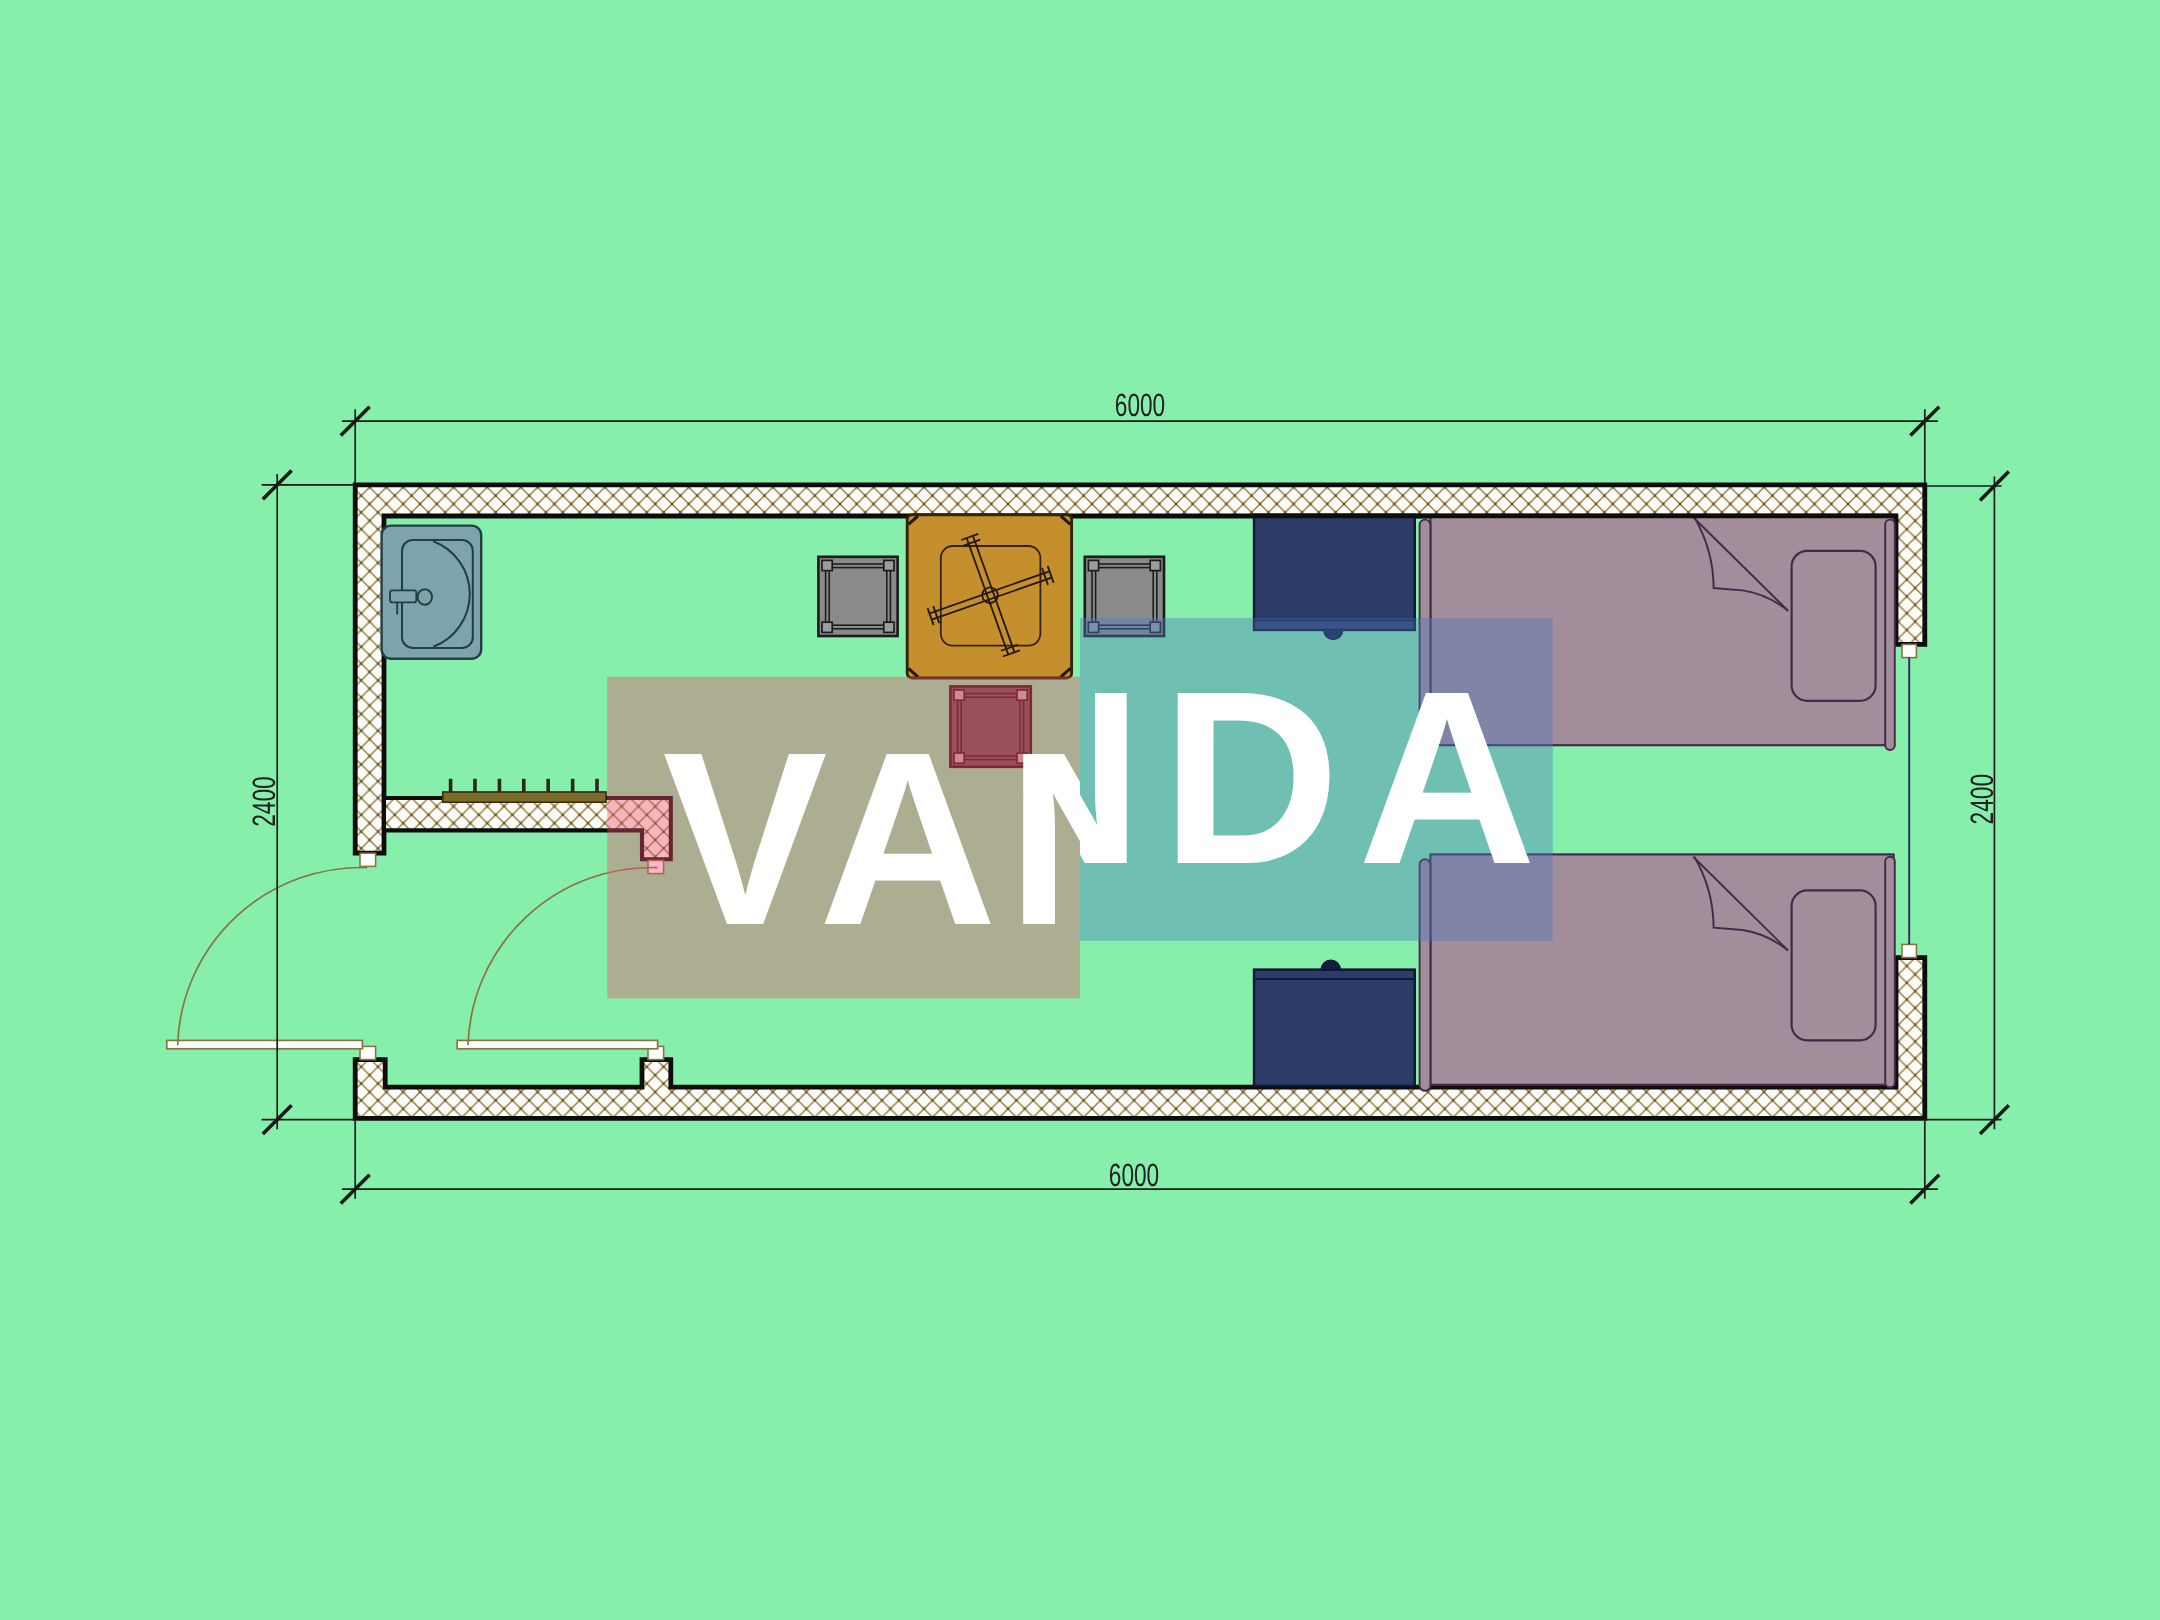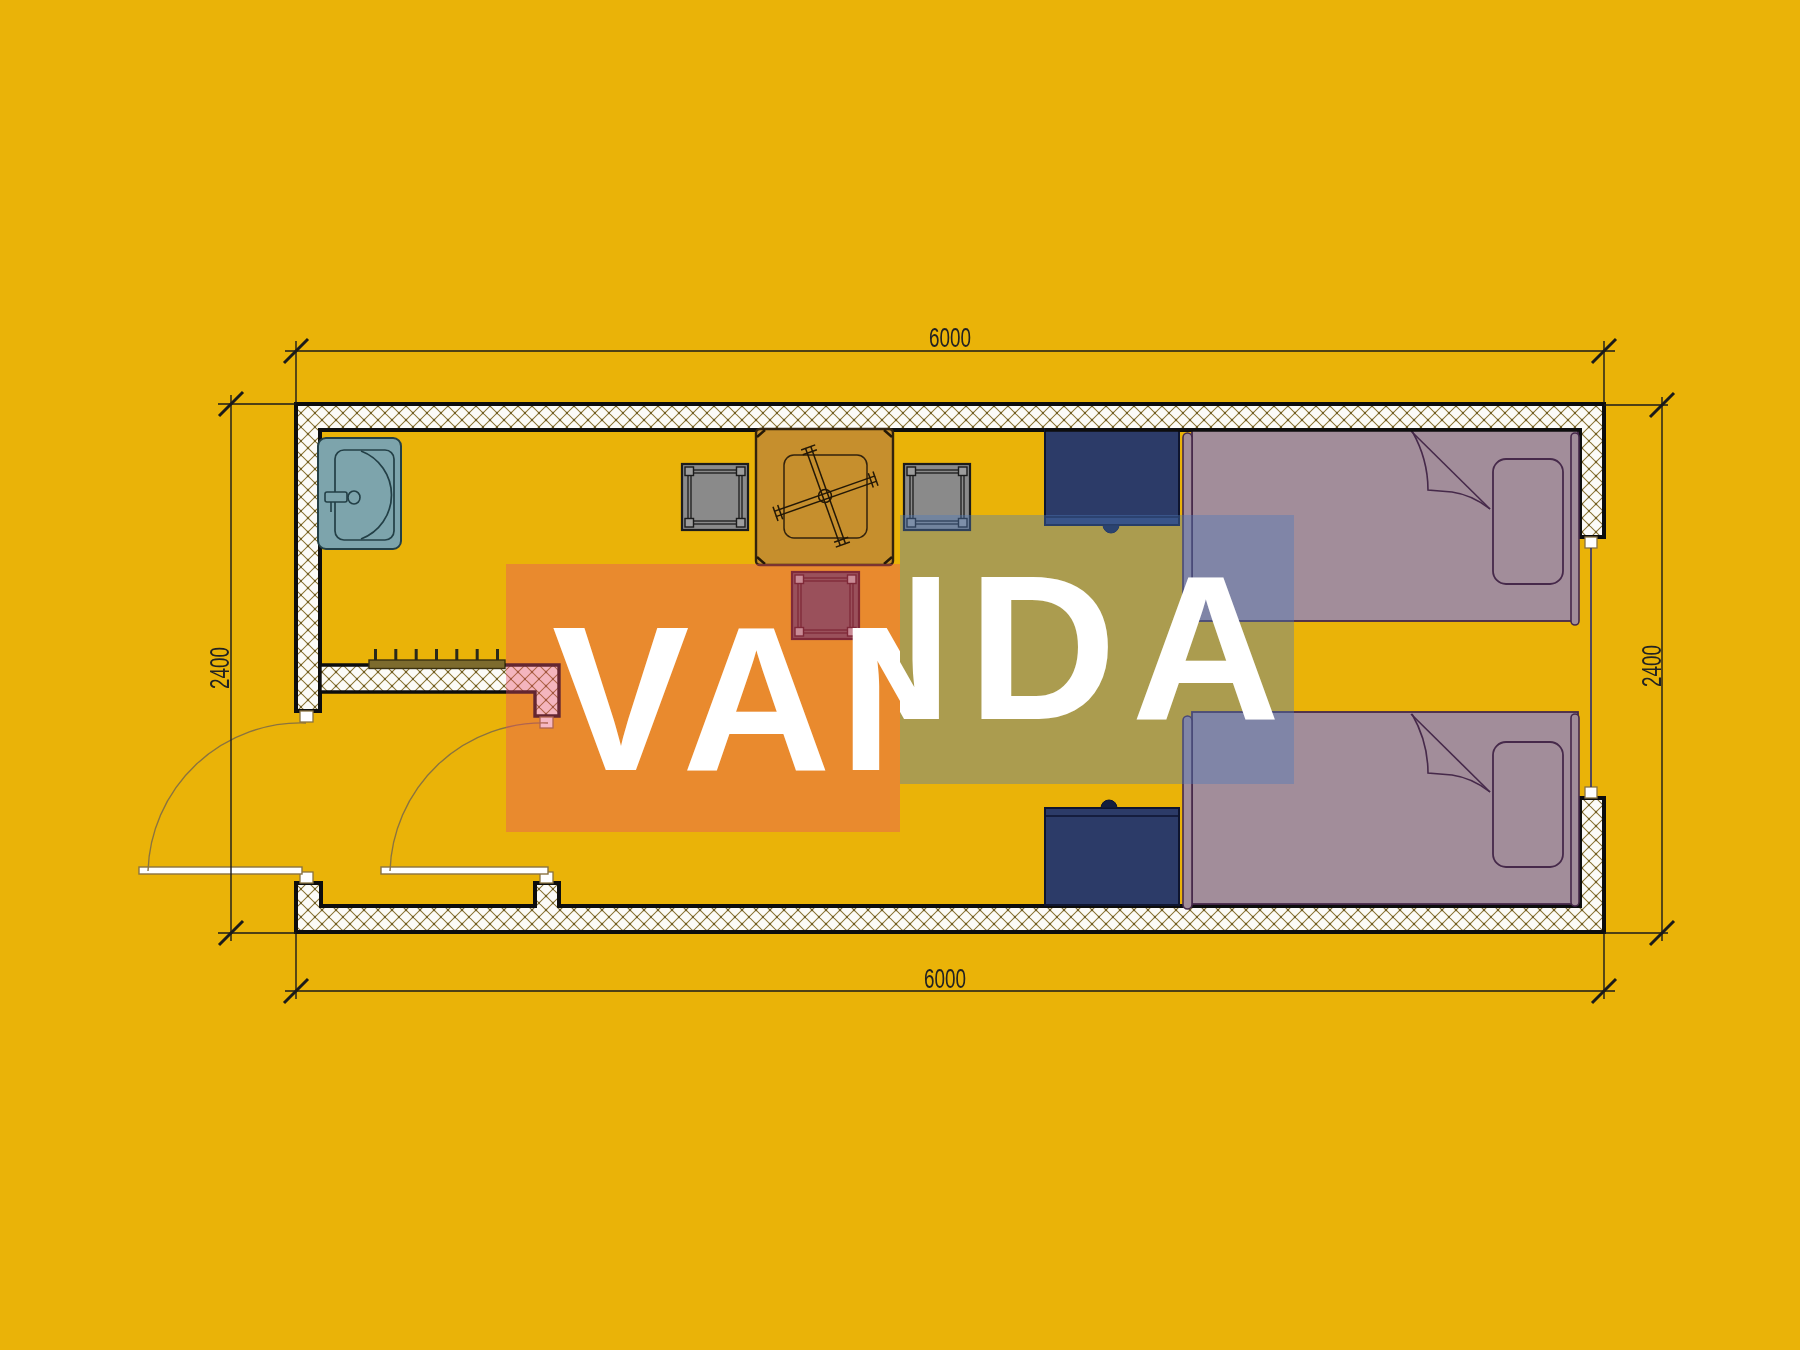--- a/index.html
+++ b/index.html
@@ -1,16 +1,16 @@
 <!DOCTYPE html>
 <html><head>
 <meta charset="utf-8">
 <style>
   html,body{margin:0;padding:0;background:#ffffff;}
-  #page{width:1800px;height:1350px;position:relative;background:#eab308;overflow:hidden;}
+  #page{width:1800px;height:1350px;position:relative;background:#86efac;overflow:hidden;}
   svg{position:absolute;top:0;left:0;}
   text{font-family:"Liberation Sans", sans-serif;}
 </style>
 </head>
 <body>
 <div id="page">
 <svg width="1800" height="1350" viewBox="0 0 1800 1350">
 <defs>
   <pattern id="hatch" width="14" height="14" patternUnits="userSpaceOnUse">
     <rect width="14" height="14" fill="#fcfbf7"></rect>

